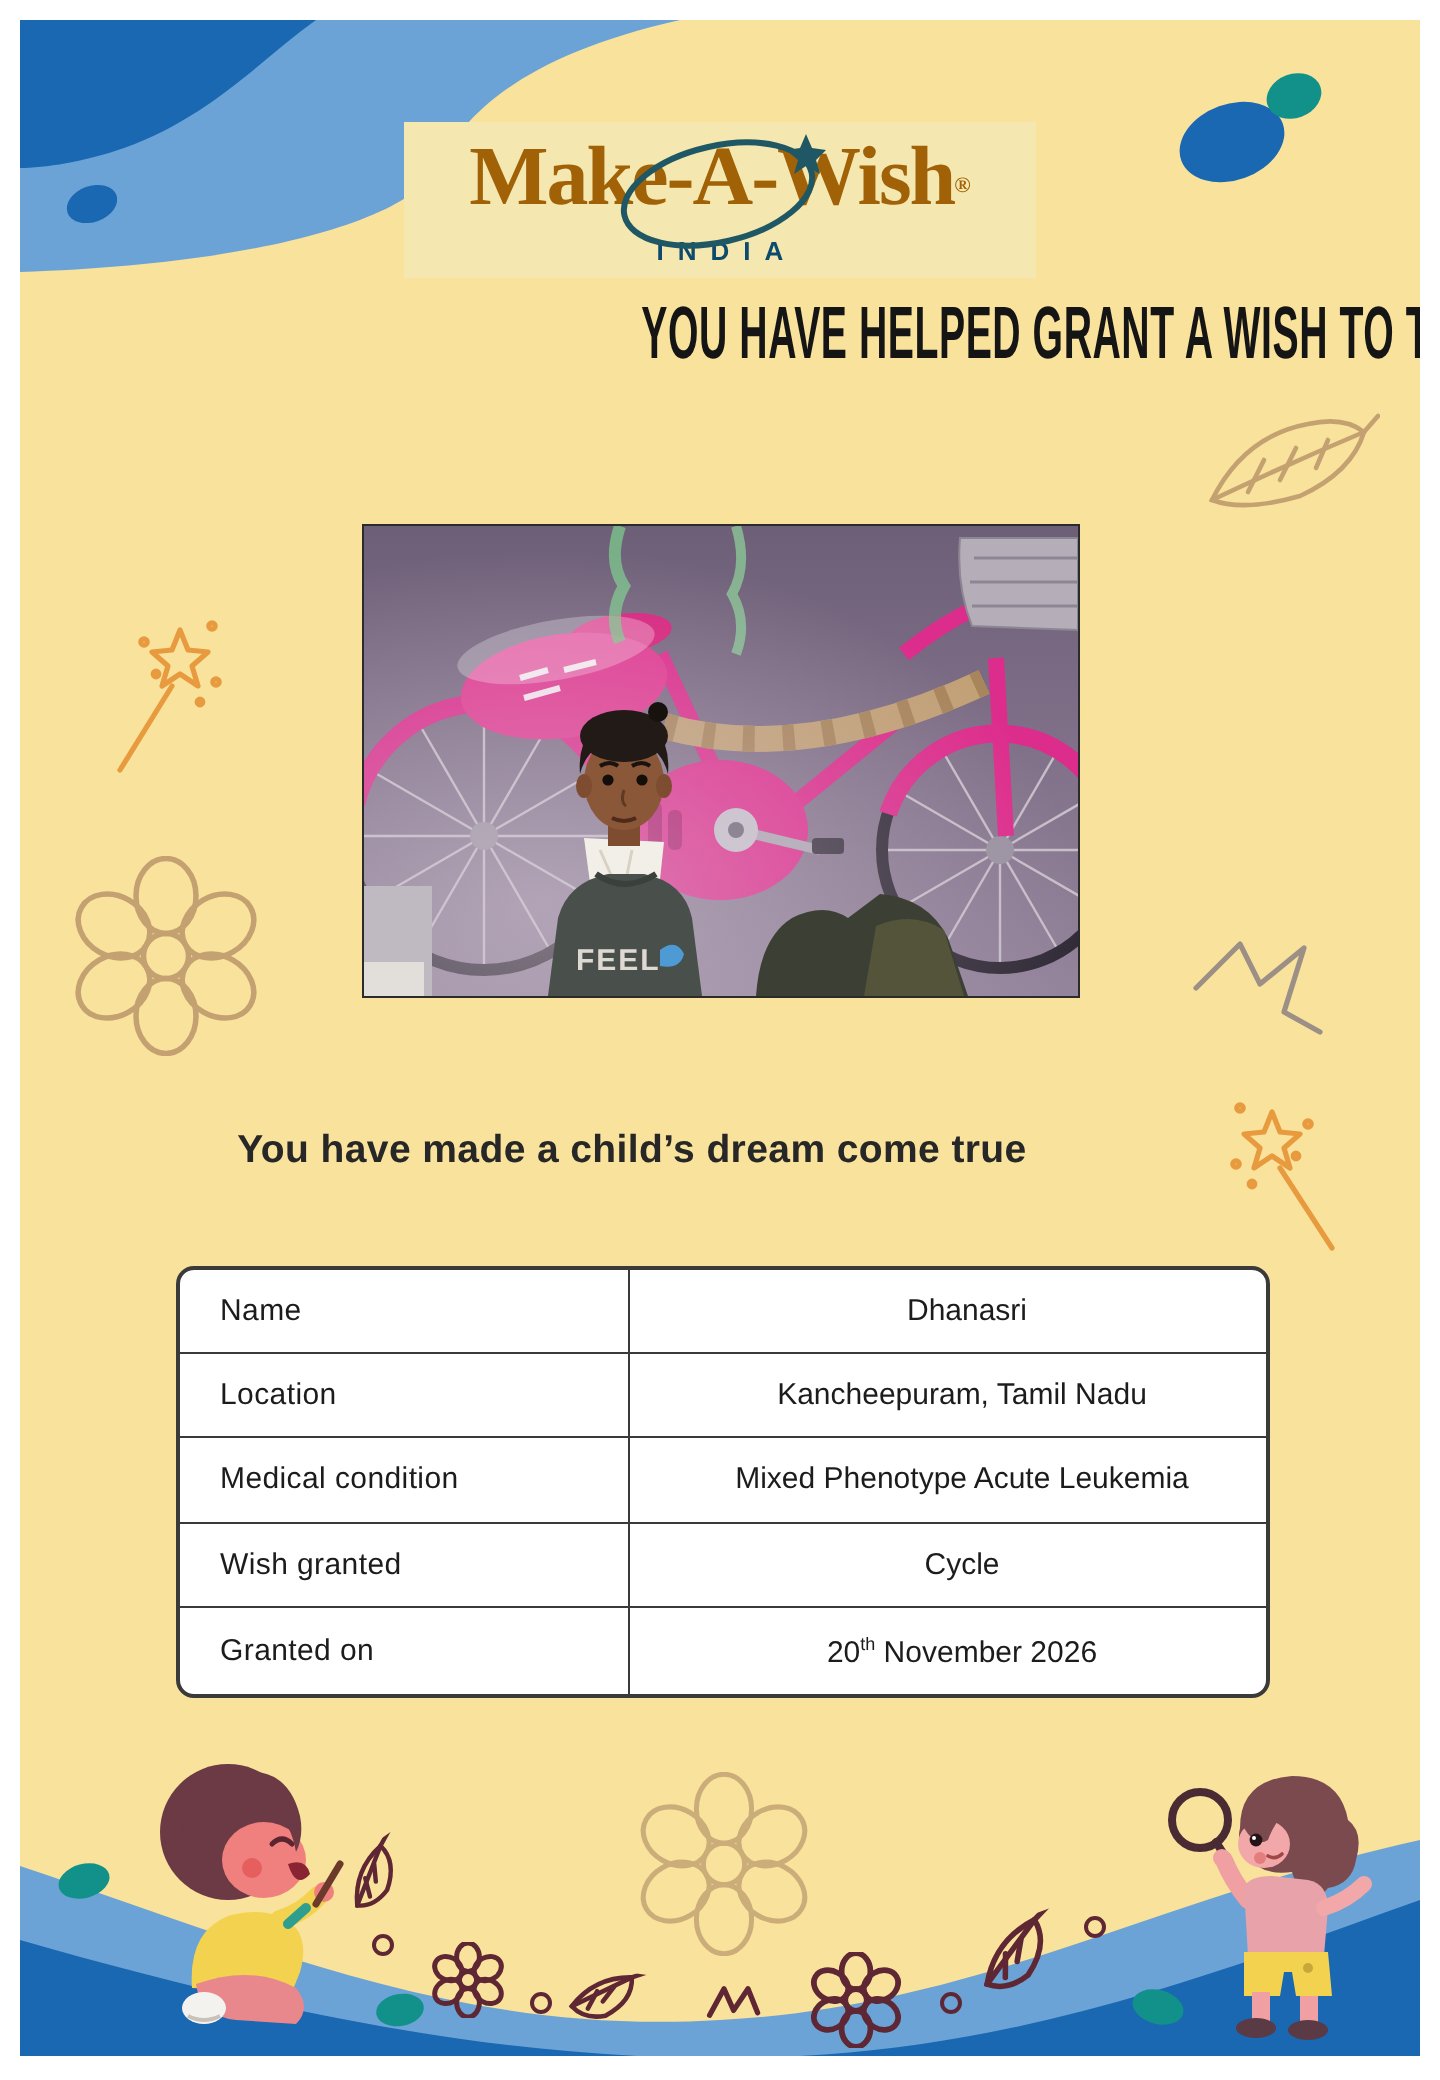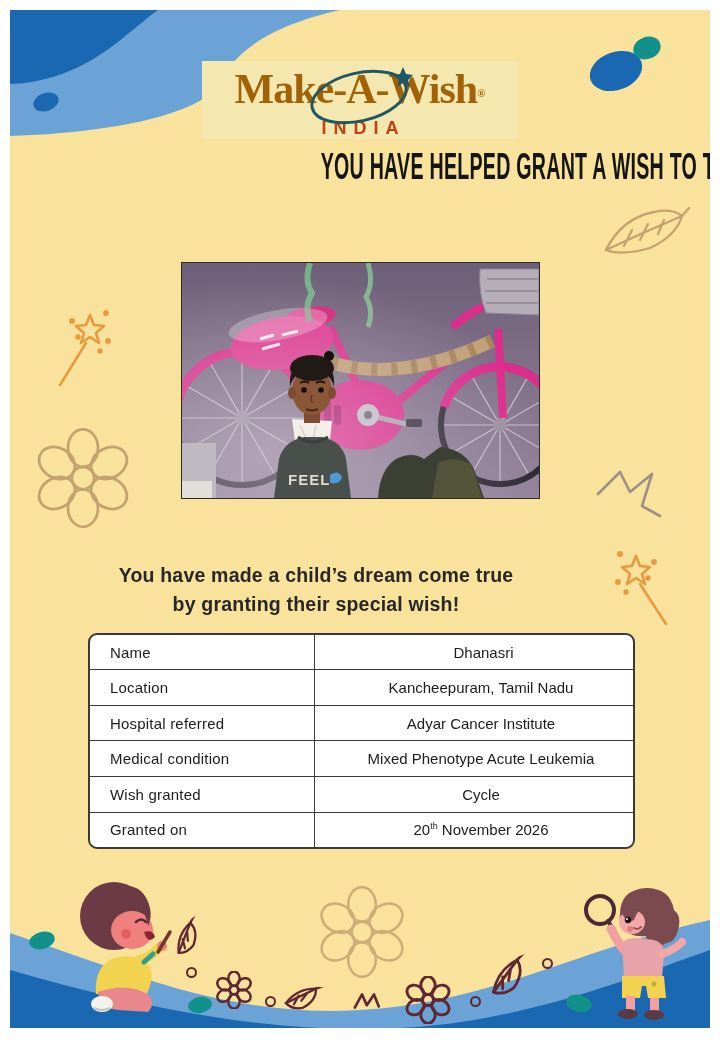--- a/index.html
+++ b/index.html
@@ -7,21 +7,21 @@
         font-family:"Liberation Sans", sans-serif;}
   .canvas{position:absolute;left:10px;top:10px;width:700px;height:1018px;background:#F9E29B;overflow:hidden;}
   .abs{position:absolute;}
 
   
   .logo-box{left:192px;top:51px;width:316px;height:78px;background:#F4E7AF;text-align:center;}
   .logo-main{position:relative;margin-top:4px;font-family:Liberation Serif, serif;font-weight:700;
              font-size:42px;color:#a16207;letter-spacing:-1px;line-height:48px;}
   .logo-main .reg{font-size:11px;vertical-align:6px;letter-spacing:0;}
   .logo-swoosh{position:absolute;left:0;top:0;width:316px;height:64px;pointer-events:none;}
-  .logo-india{margin-top:1px;font-size:18px;font-weight:700;color:#c2410c;letter-spacing:7px;padding-left:7px;}
+  .logo-india{margin-top:1px;font-size:13px;font-weight:700;color:#0c4a6e;letter-spacing:7px;padding-left:7px;}
 
   
   .headline{left:0;top:136px;width:700px;text-align:center;white-space:nowrap;}
   .headline span{display:inline-block;transform:scaleX(0.53);transform-origin:50% 50%;
                  font-size:37px;font-weight:700;color:#151515;letter-spacing:0.5px;}
 
   
   .photo{left:171px;top:252px;width:357px;height:235px;border:1px solid #2b2b2b;background:#737373;}
   .photo svg{display:block;}
 
@@ -228,37 +228,32 @@
       <circle cx="22" cy="16" r="1.6"></circle>
           <circle cx="56" cy="8" r="1.6"></circle>
       <circle cx="58" cy="36" r="1.6"></circle>
           <circle cx="28" cy="32" r="1.4"></circle>
           <circle cx="50" cy="46" r="1.4"></circle>
     </g>
   </svg>
 
   <div class="abs message">
     <div>You have made a child’s dream come true</div>
-    <div>by granting their special wish!</div>
   </div>
 
   <div class="abs info-table">
     <table class="grid">
       <tbody>
             <tr>
         <td>Name</td>
         <td>Dhanasri</td>
       </tr>
       <tr>
         <td>Location</td>
         <td>Kancheepuram, Tamil Nadu</td>
-      </tr>
-      <tr>
-        <td>Hospital referred</td>
-        <td>Adyar Cancer Institute</td>
       </tr>
       <tr>
         <td>Medical condition</td>
         <td>Mixed Phenotype Acute Leukemia</td>
       </tr>
       <tr>
         <td>Wish granted</td>
         <td>Cycle</td>
       </tr>
       <tr>

